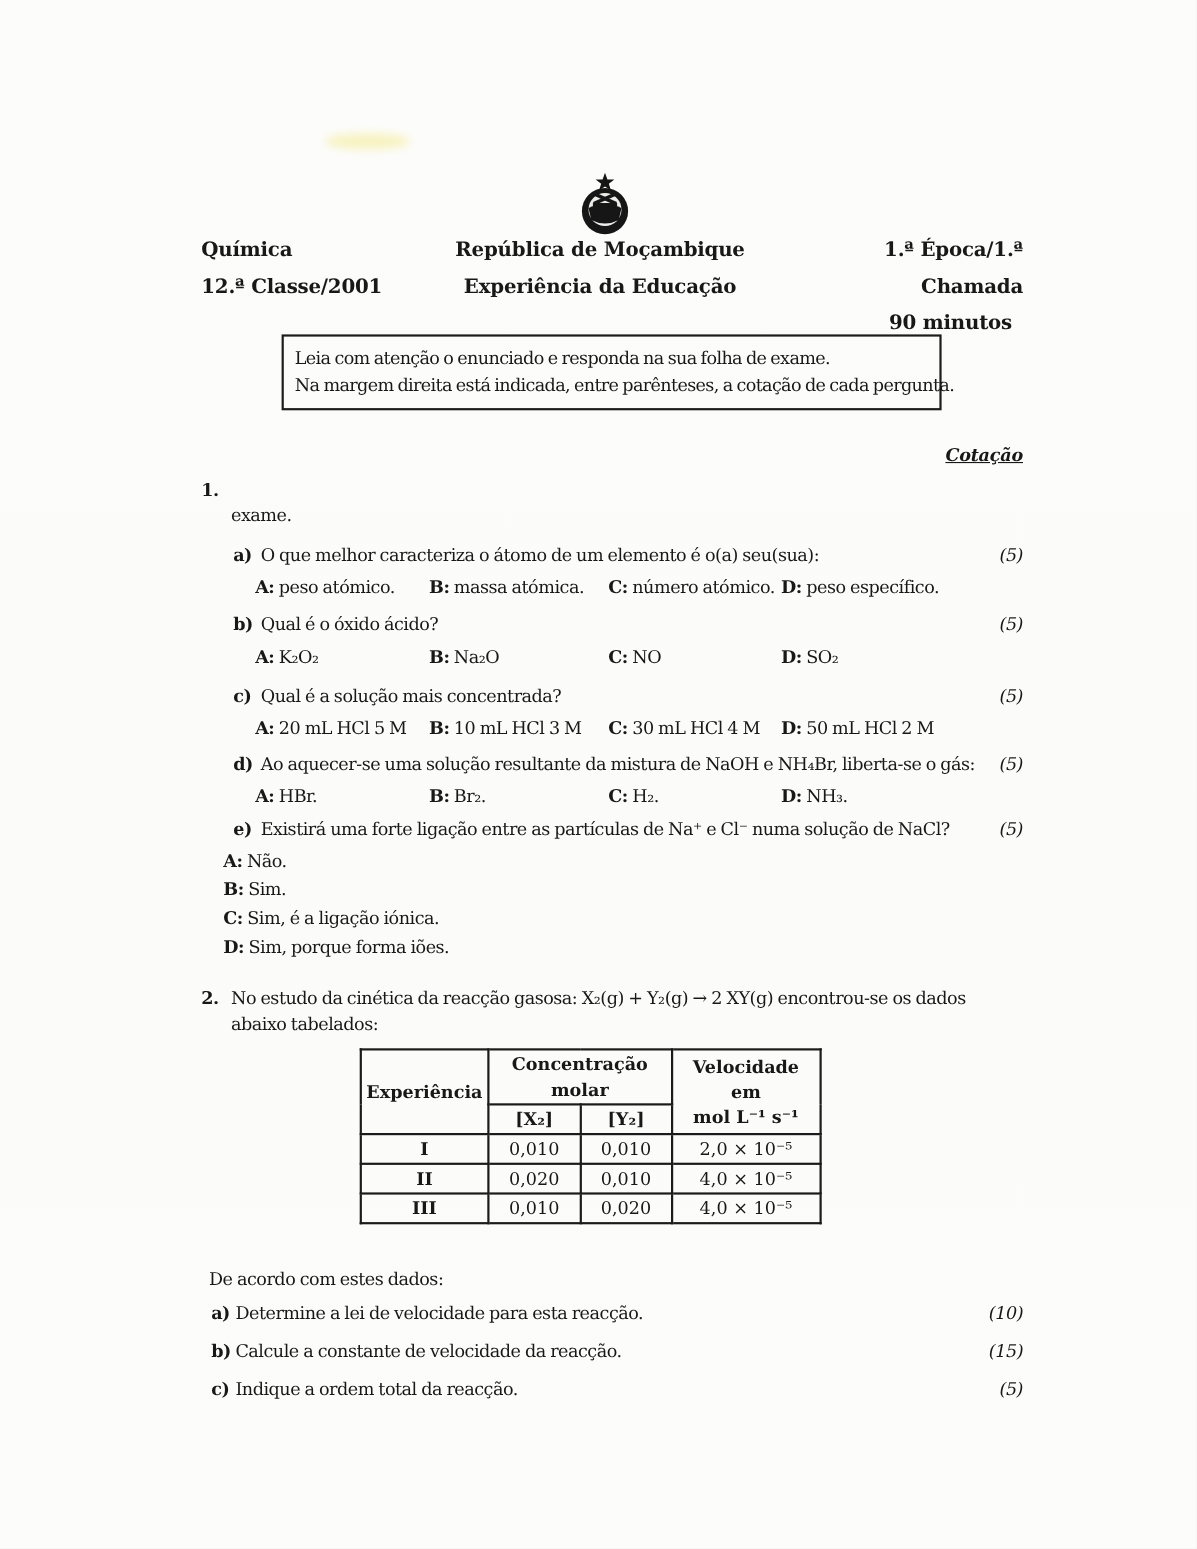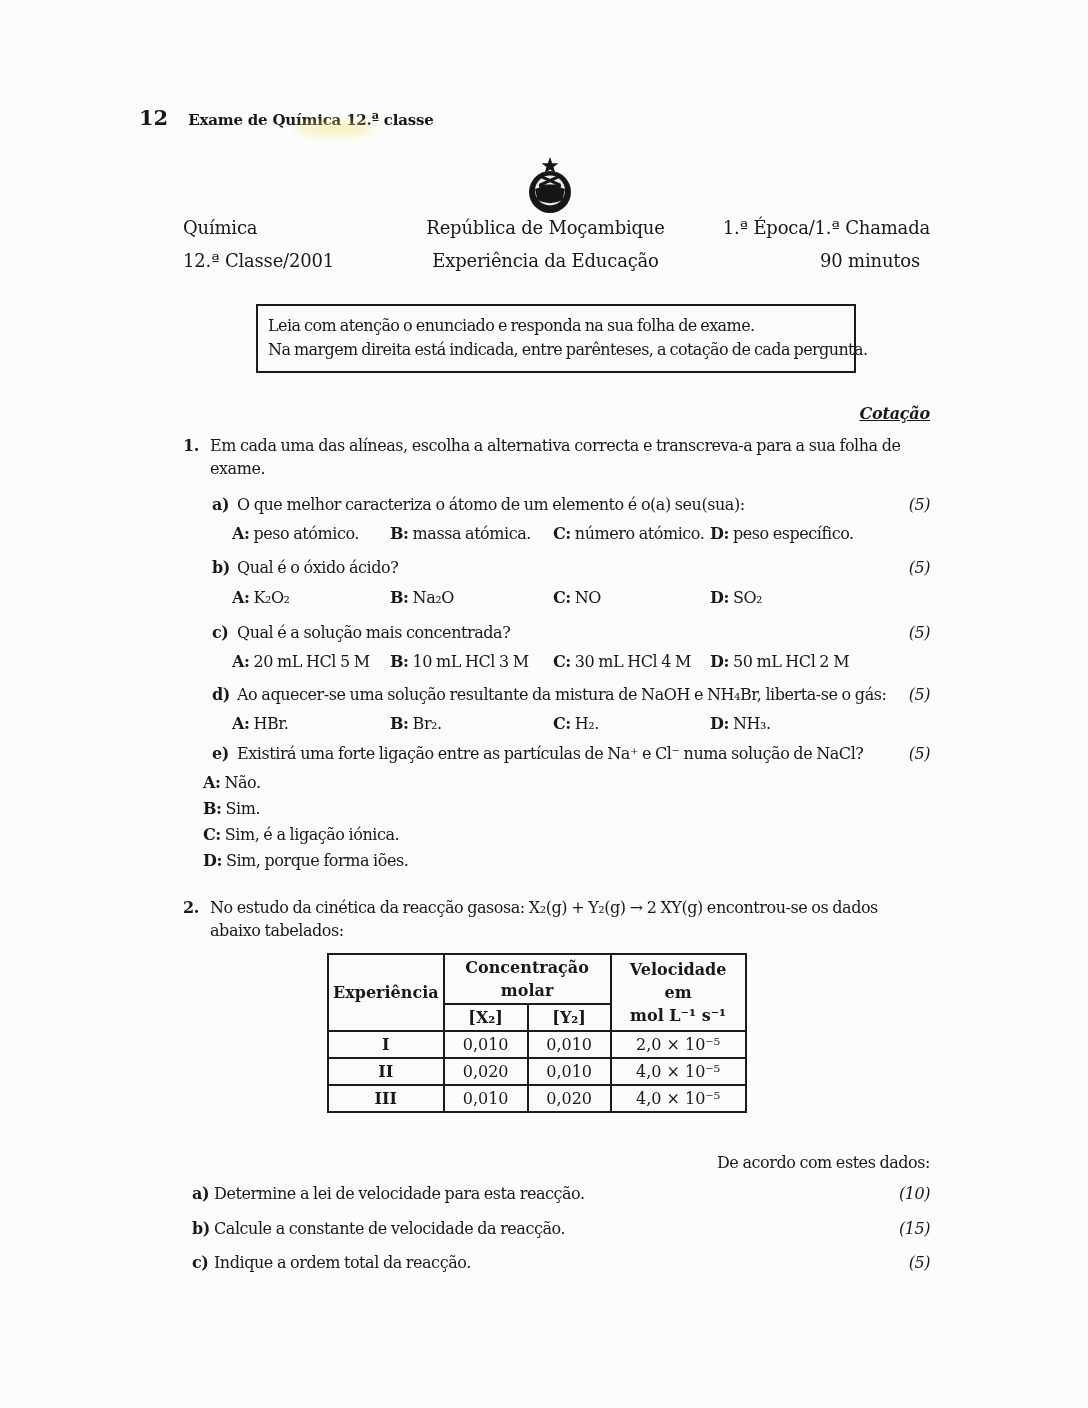--- a/index.html
+++ b/index.html
@@ -14,21 +14,21 @@
   
   .running-head { position:absolute; top:105px; left:139px; display:flex; align-items:baseline; gap:20px; }
   .page-num { font-size:21px; font-weight:bold; }
   .running-title { font-size:15px; font-weight:bold; letter-spacing:-0.2px; }
   .highlight { position:absolute; left:295px; top:121px; width:78px; height:15px; background:#f2e87e; opacity:.45; border-radius:50%; filter:blur(4px); }
 
   
   .emblem { position:absolute; left:527px; top:157px; width:46px; height:59px; }
 
   
-  .header-cols { position:absolute; top:211px; left:183px; width:747px; display:flex; justify-content:flex-start; font-weight:normal; font-size:18px; line-height:33px; letter-spacing:-0.2px; }
+  .header-cols { position:absolute; top:211px; left:183px; width:747px; display:flex; justify-content:flex-start; font-weight:bold; font-size:18px; line-height:33px; letter-spacing:-0.2px; }
   .hcol { display:flex; flex-direction:column; }
   .hcol-left  { width:190px; text-align:left; }
   .hcol-mid   { flex:1; text-align:center; }
   .hcol-right { width:212px; text-align:right; }
   .hcol-right .dur { padding-right:10px; }
 
   
   .notice { position:absolute; top:304px; left:256px; width:600px; border:2px solid #1c1c1c; padding:8px 10px 10px; font-size:16px; line-height:23.5px; letter-spacing:-0.6px; word-spacing:-0.8px; white-space:nowrap; }
 
   .cotacao { position:absolute; top:404px; right:158px; font-weight:bold; font-style:italic; font-size:16px; text-decoration:underline; letter-spacing:-0.2px; }
@@ -55,32 +55,28 @@
 
   
   table.kin { border-collapse:collapse; margin:11px 0 0 144px; letter-spacing:0; word-spacing:0; }
   table.kin td { border:2px solid #1b1b1b; text-align:center; vertical-align:middle; font-size:16px; padding:1px 4px; }
   td.cw1{ width:101px; } td.cw2{ width:84px; } td.cw3{ width:83px; } td.cw4{ width:135px; }
   tr.hrow td { font-weight:bold; height:25px; }
   tr.drow td { height:27px; }
   tr.drow td.exp { font-weight:bold; }
   .rate-h span { display:block; line-height:23px; }
 
-  .followup { margin-left:7px;text-align:right; }
+  .followup { margin-left:7px; }
   .b-item .i-label { margin-left:9px; width:22px; }
 </style>
 </head>
 <body>
 
 <div class="page">
 
-  <div class="running-head">
-    <span class="page-num">12</span>
-    <span class="running-title">Exame de Química 12.ª classe</span>
-  </div>
   <div class="highlight"></div>
 
   <svg class="emblem" viewBox="0 0 46 59">
     <polygon points="23,0 25.2,6.2 31.5,6.2 26.5,10.1 28.4,16.2 23,12.5 17.6,16.2 19.5,10.1 14.5,6.2 20.8,6.2" fill="#161616"></polygon>
     <circle cx="23" cy="35" r="21" fill="#161616"></circle>
     <circle cx="23" cy="33.5" r="15" fill="#ecece9"></circle>
     <rect x="12" y="22" width="22" height="3.2" fill="#161616" transform="rotate(-24 23 24)"></rect>
     <rect x="12" y="22" width="22" height="3.2" fill="#161616" transform="rotate(24 23 24)"></rect>
     <path d="M8,32 q15,-7 30,0 l-2.5,11 q-12.5,6.5 -25,0 z" fill="#161616"></path>
     <path d="M12,27.5 h22 v3 h-22 z" fill="#161616"></path>
@@ -106,21 +102,21 @@
     <div>Na margem direita está indicada, entre parênteses, a cotação de cada pergunta.</div>
   </div>
 
   <div class="cotacao">Cotação</div>
 
   <div class="content">
 
     <div class="q-head">
       <span class="q-num">1.</span>
       <span class="q-text">
-        <span class="q-line">Em cada uma das alíneas, escolha a alternativa correcta e transcreva-a para a sua folha de</span><br>
+        <br>
         <span class="q-line">exame.</span>
       </span>
     </div>
 
     <div class="item-line mt13">
       <span class="i-label">a)</span>
       <span class="i-text">O que melhor caracteriza o átomo de um elemento é o(a) seu(sua):</span>
       <span class="i-points">(5)</span>
     </div>
     <div class="opts-row mt6">

